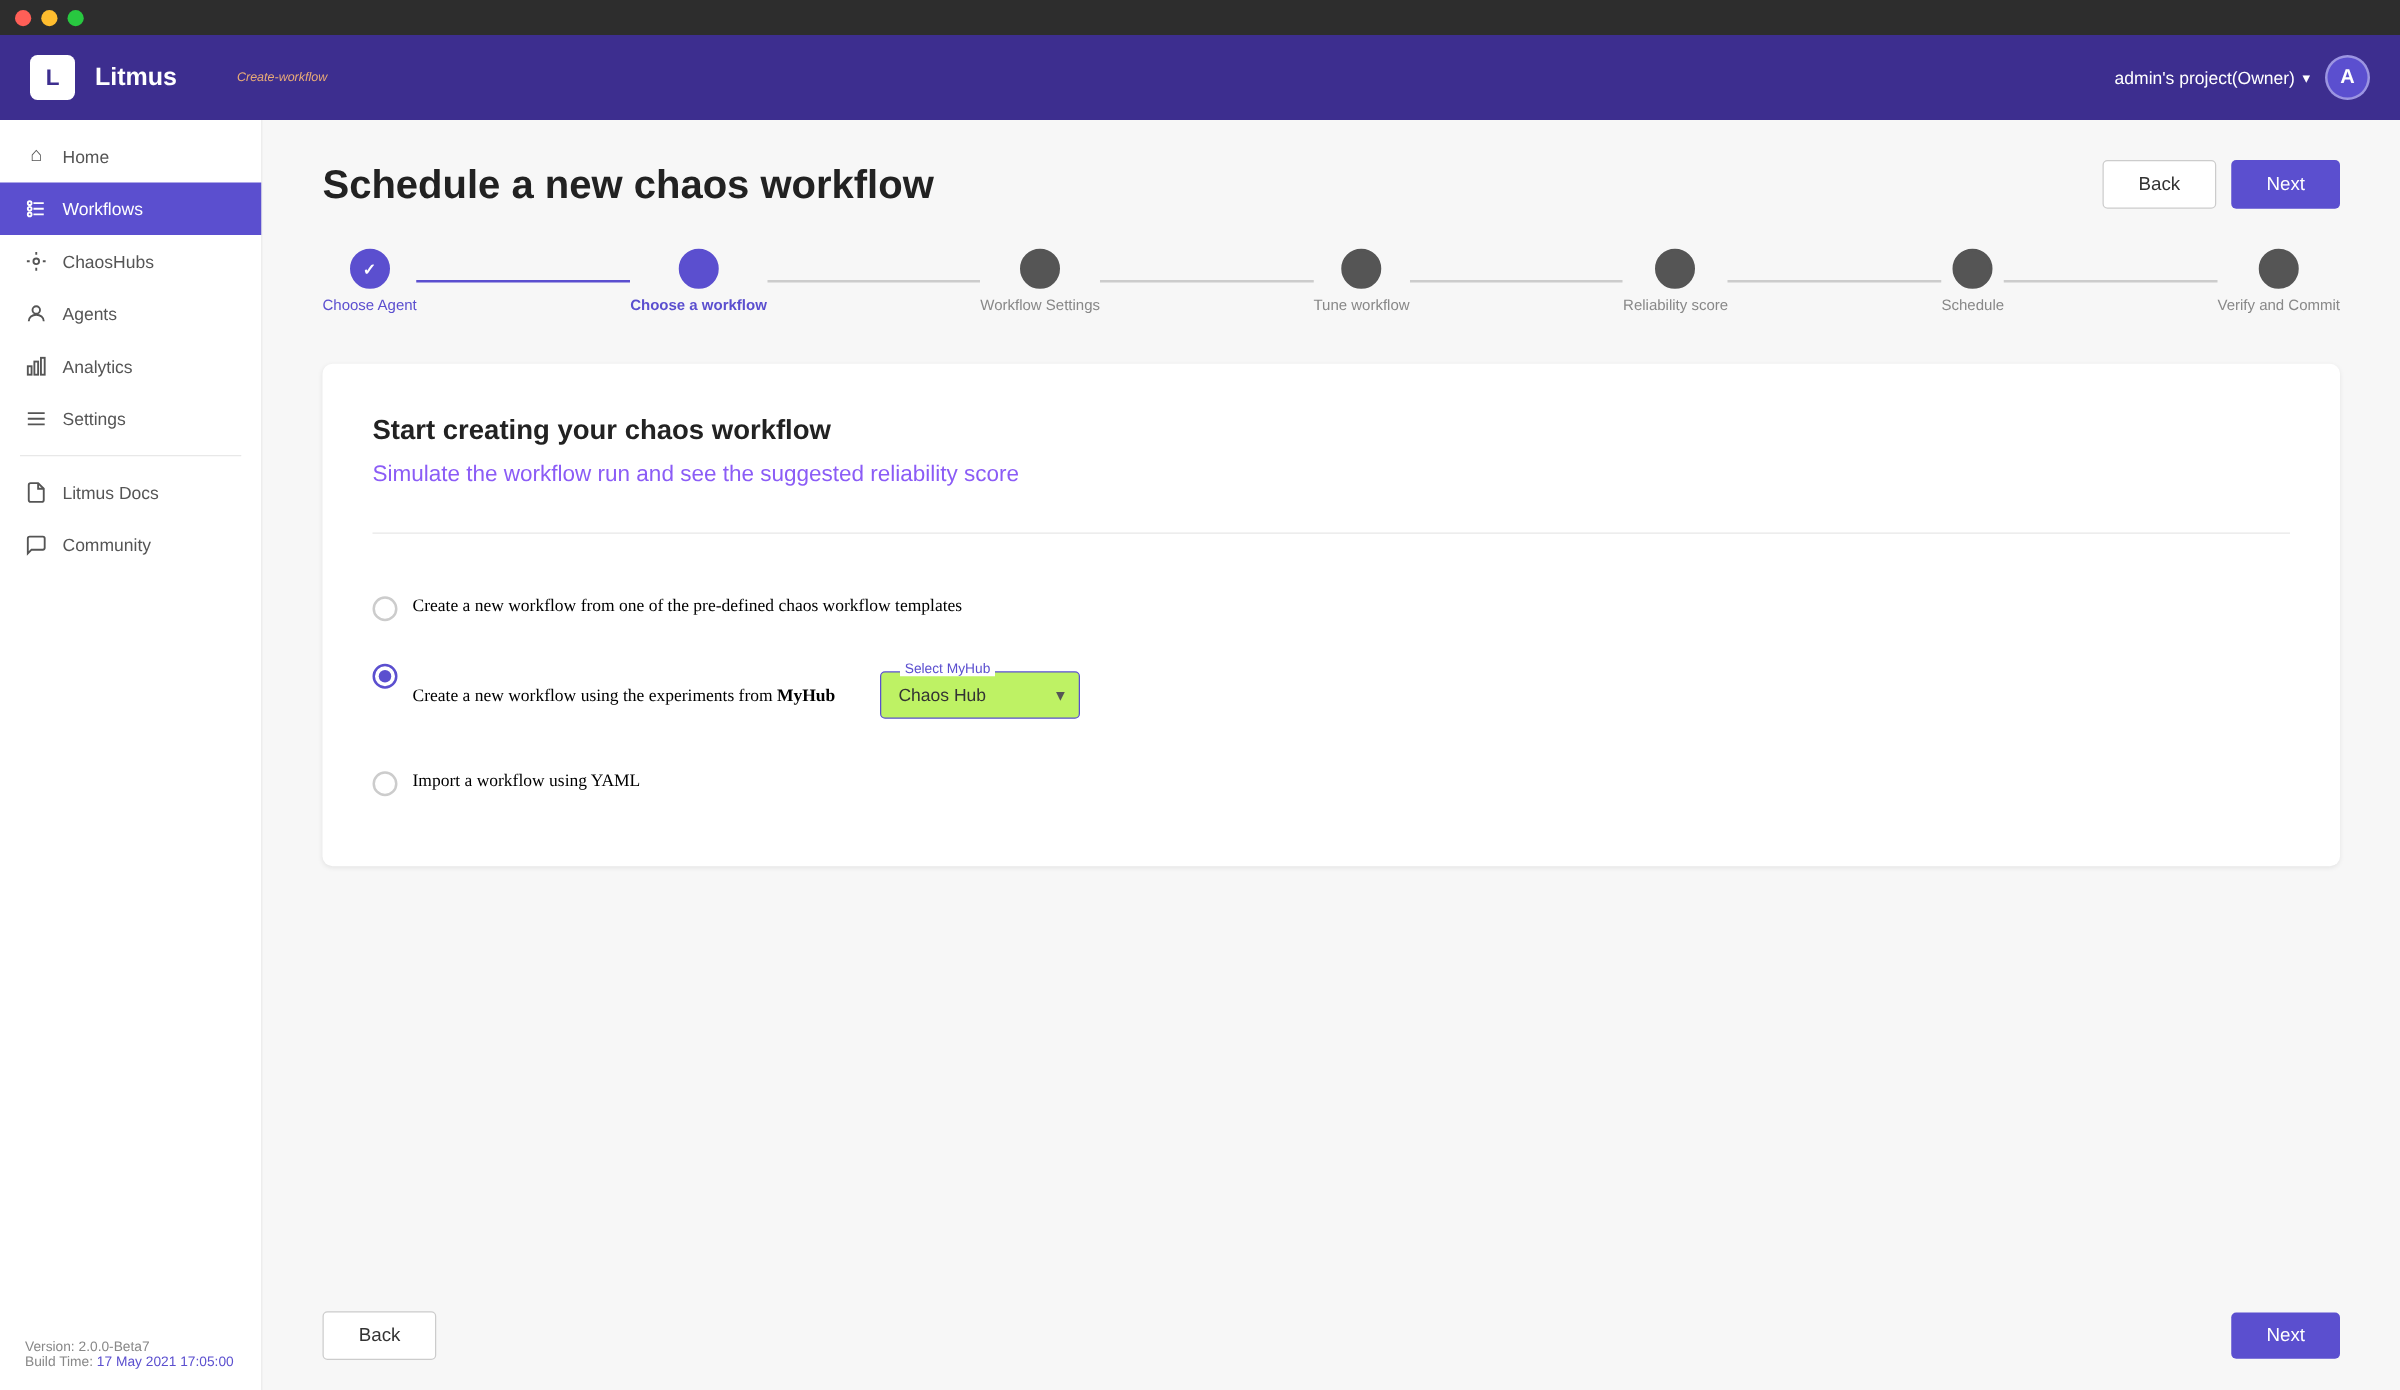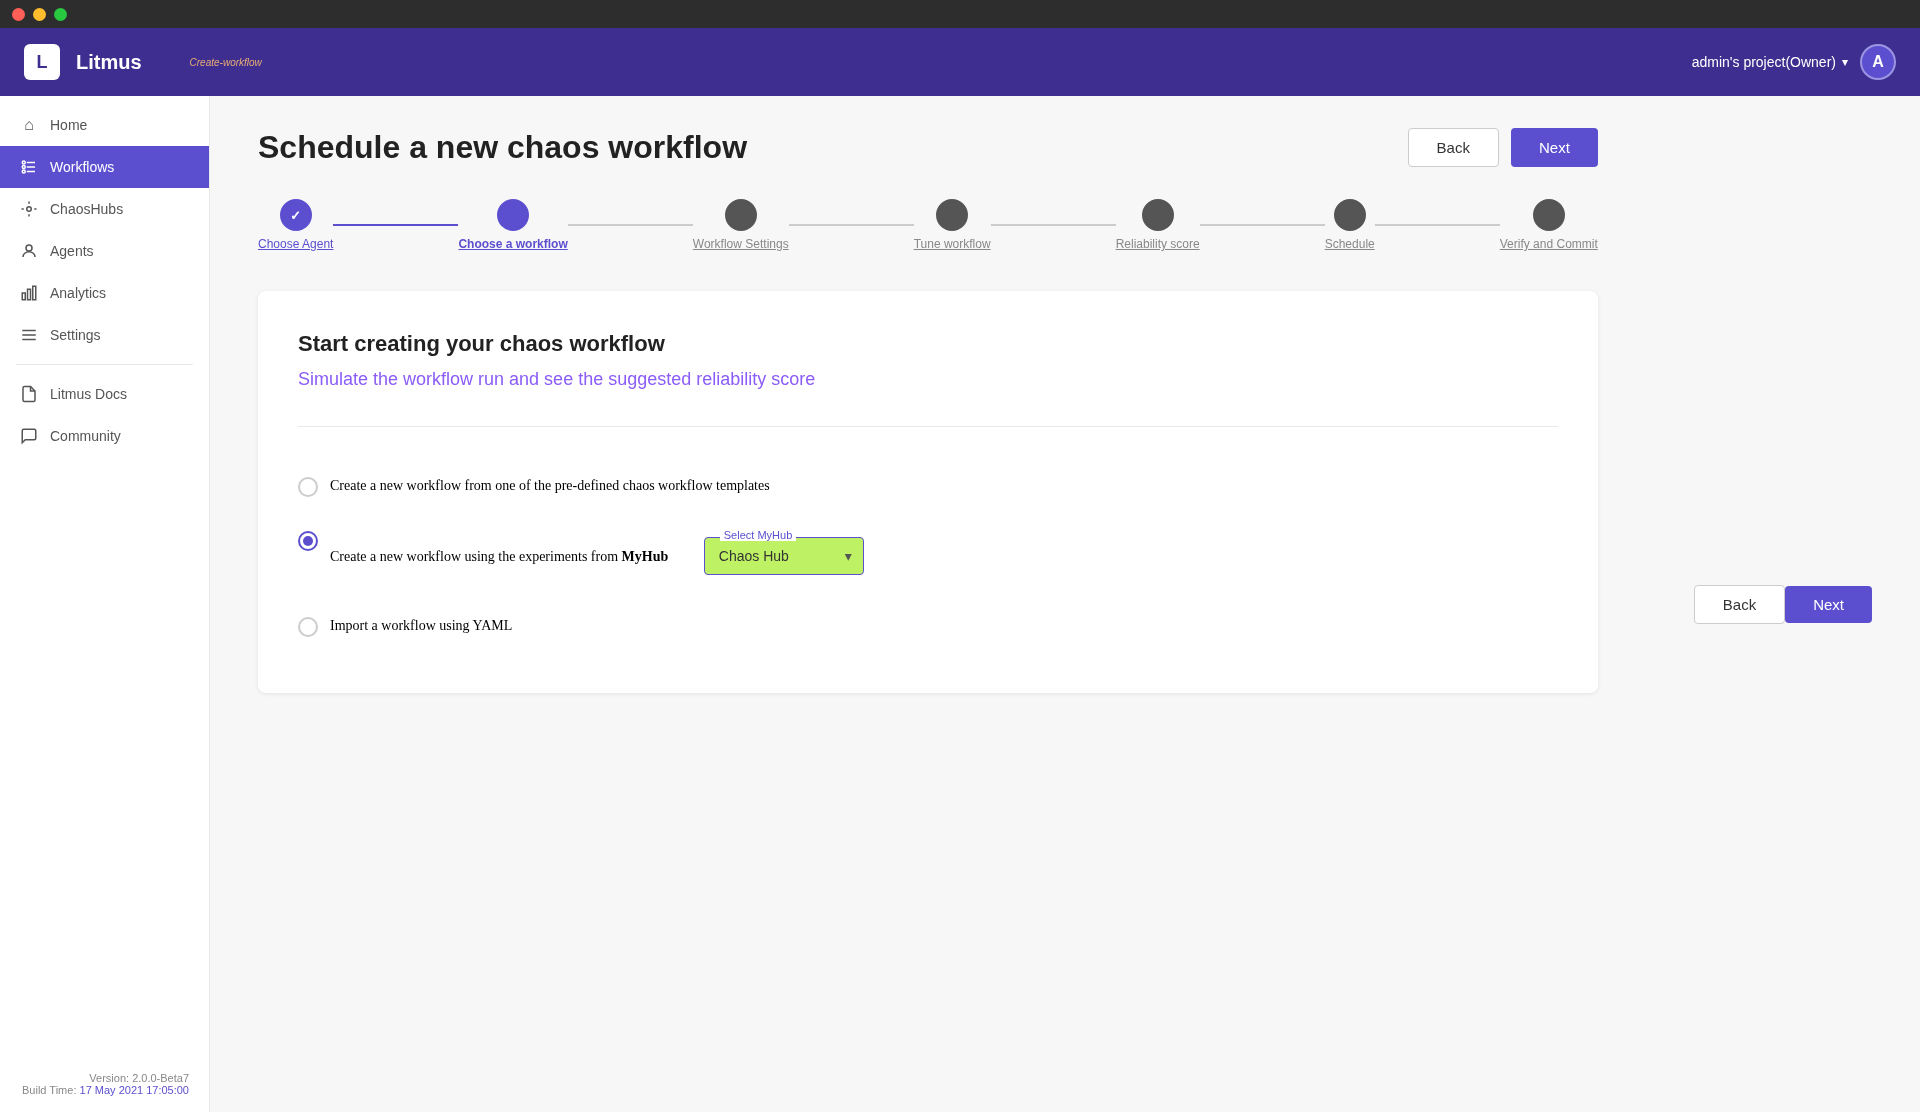--- a/index.html
+++ b/index.html
@@ -68,21 +68,21 @@
     .sidebar-item {
       display: flex; align-items: center; gap: 12px;
       padding: 12px 20px; cursor: pointer;
       color: #555; font-size: 14px; font-weight: 500;
       border-radius: 0;
       transition: background 0.15s;
     }
     .sidebar-item.active { background: #5b4fcf; color: white; }
     .sidebar-item .icon { width: 18px; height: 18px; display: flex; align-items: center; justify-content: center; font-size: 16px; }
     .sidebar-divider { height: 1px; background: #e8e8e8; margin: 8px 16px; }
-    .sidebar-footer { padding: 16px 20px; font-size: 11px; color: #888; text-align: right; }
+    .sidebar-footer { padding: 16px 20px; font-size: 11px; color: #888; }
     .sidebar-footer a { color: #5b4fcf; text-decoration: none; }
 
     
     .main-content { flex: 1; overflow-y: auto; padding: 32px 48px; background: #f7f7f7; }
 
     .page-header-row {
       display: flex; align-items: center; justify-content: space-between;
       margin-bottom: 32px;
     }
     .page-title { font-size: 32px; font-weight: 600; color: #222; }
@@ -100,21 +100,20 @@
       display: flex; align-items: center; justify-content: center;
       font-size: 13px; font-weight: 600; z-index: 1; position: relative;
       border: 2px solid transparent;
     }
     .step-circle.completed { background: #5b4fcf; color: white; border-color: #5b4fcf; }
     .step-circle.active { background: #5b4fcf; color: white; border-color: #5b4fcf; }
     .step-circle.inactive { background: #555; color: white; border-color: #555; }
     .step-label {
       font-size: 12px; margin-top: 6px; color: #888; 
       white-space: nowrap;
-      text-decoration: underline;
     }
     .step-label.active { color: #5b4fcf; font-weight: 600; }
     .step-label.completed { color: #5b4fcf; }
 
     
     .workflow-card {
       background: white; border-radius: 8px; padding: 40px 40px;
       box-shadow: 0 1px 4px rgba(0,0,0,0.08);
     }
     .card-heading { font-size: 22px; font-weight: 700; color: #222; margin-bottom: 12px; }
@@ -292,21 +291,21 @@
         </span>
         <span>Community</span>
       </div>
     </nav>
     <div class="sidebar-footer">
       <div><span>Version:</span> <span>2.0.0-Beta7</span></div>
       <div><span>Build Time:</span> <a>17 May 2021 17:05:00</a></div>
     </div>
   </div>
 
-  <div style="flex:1; display:flex; flex-direction:row; overflow:hidden;">
+  <div style="flex:1; display:flex; flex-direction:column; overflow:hidden;">
     <div class="main-content">
 
       <div class="page-header-row">
         <h1 class="page-title">Schedule a new chaos workflow</h1>
         <div class="header-buttons">
           <button class="btn-back-header">Back</button>
           <button class="btn-next-header">Next</button>
         </div>
       </div>
 

